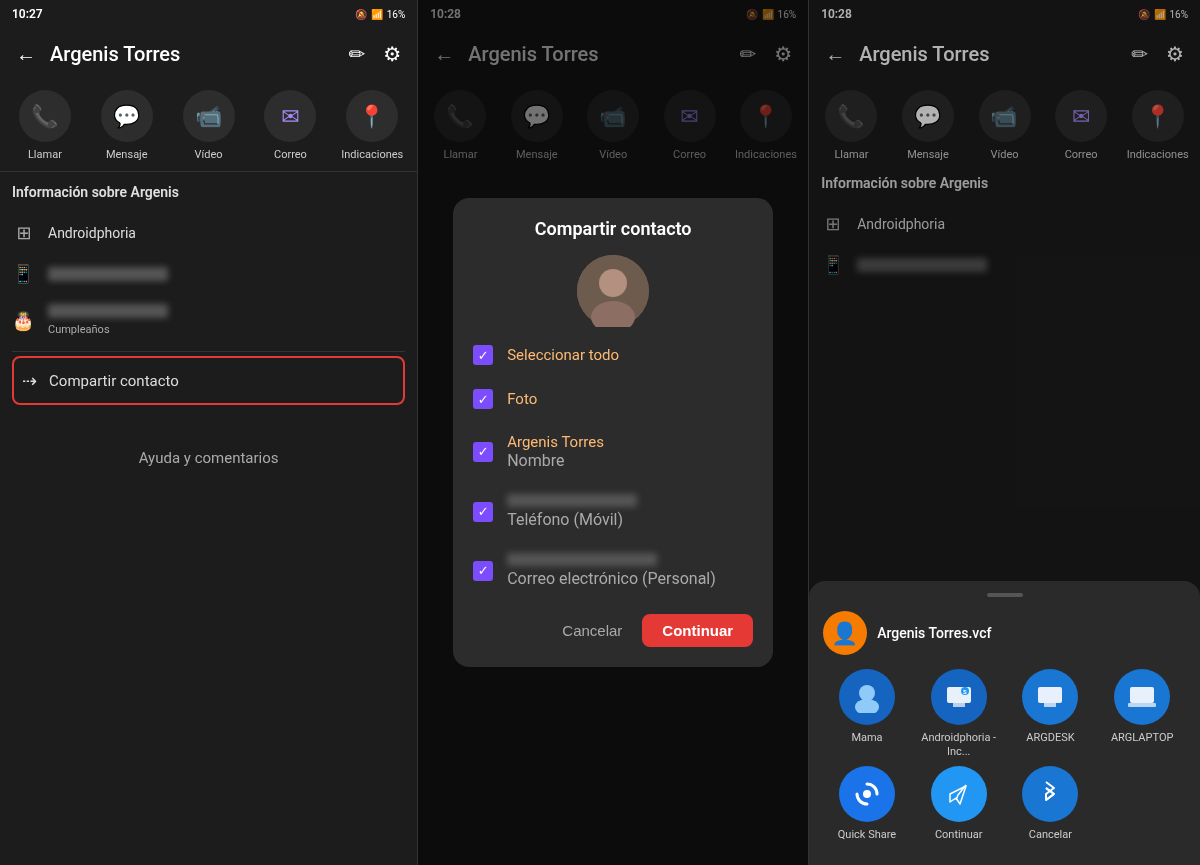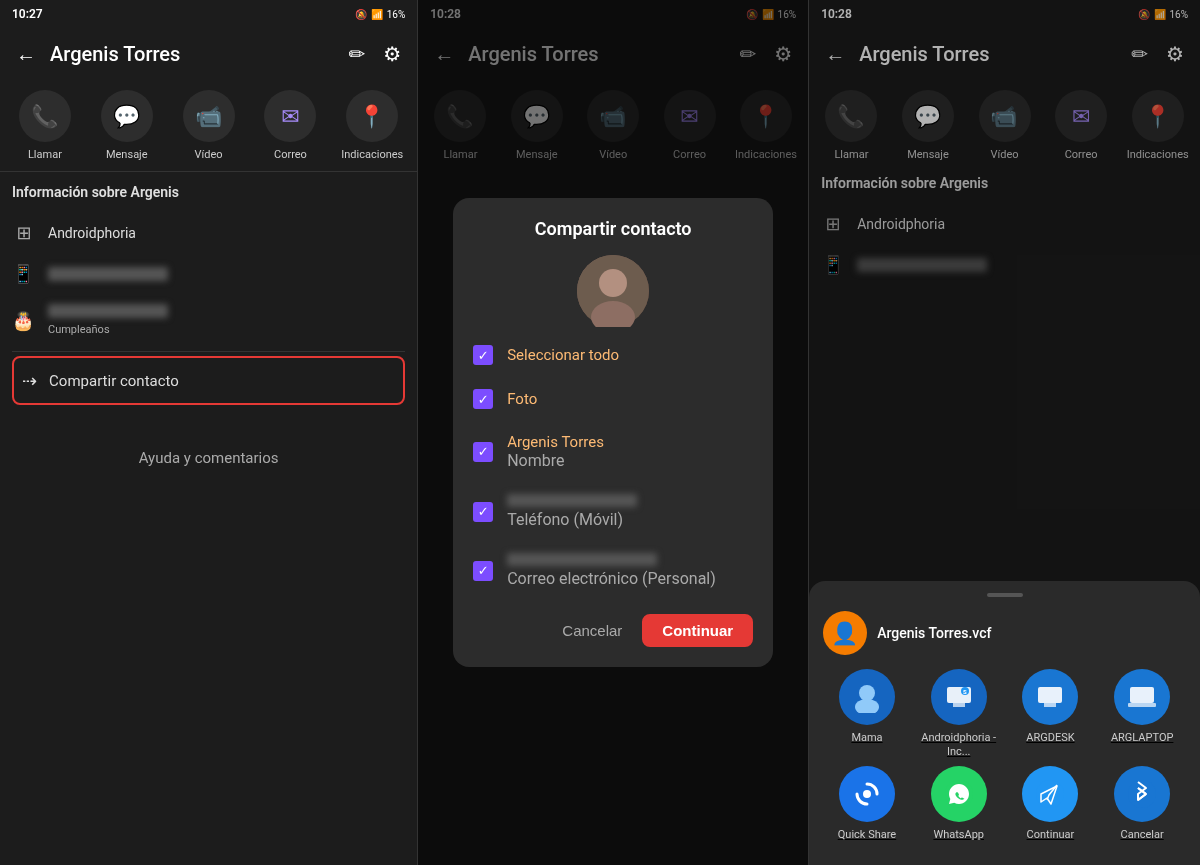--- a/index.html
+++ b/index.html
@@ -332,21 +332,20 @@
     .file-name {
       color: #ffffff;
       font-size: 14px;
       font-weight: 500;
     }
     .share-apps-row {
       display: grid;
       grid-template-columns: repeat(4, 1fr);
       gap: 8px 4px;
       margin-bottom: 8px;
-      text-decoration: underline;
     }
     .share-app-item {
       display: flex;
       flex-direction: column;
       align-items: center;
       gap: 6px;
       cursor: pointer;
     }
     .share-app-icon {
       width: 56px;
@@ -653,29 +652,20 @@
         <div class="share-app-icon app-quickshare">
           <svg width="32" height="32" viewBox="0 0 32 32">
             <path d="M16 6 A10 10 0 0 1 26 16" stroke="#fff" stroke-width="3" fill="none" stroke-linecap="round"></path>
             <path d="M16 26 A10 10 0 0 1 6 16" stroke="#fff" stroke-width="3" fill="none" stroke-linecap="round"></path>
             <circle cx="16" cy="16" r="4" fill="#fff"></circle>
           </svg>
         </div>
         <span class="share-app-label">Quick Share</span>
       </div>
       <div class="share-app-item">
-        <div class="share-app-icon app-whatsapp">
-          <svg width="32" height="32" viewBox="0 0 32 32">
-            <circle cx="16" cy="16" r="14" fill="#25d366"></circle>
-            <path d="M16 6C10.5 6 6 10.5 6 16c0 1.8.5 3.5 1.3 5L6 26l5.2-1.3C12.8 25.5 14.4 26 16 26c5.5 0 10-4.5 10-10S21.5 6 16 6zm5.5 14.5c-.2.6-1.3 1.2-1.8 1.2-.5.1-1 .1-1.5 0-2-.5-4-2-5.3-4-.7-1-.7-2.3.2-3.1.3-.3.6-.3.9-.3h.4c.3 0 .5.2.7.5l.8 1.8c.1.2 0 .4-.1.6l-.3.4c-.1.2-.2.3 0 .6.5.8 1.2 1.5 2 2 .3.2.5.1.7-.1l.3-.4c.2-.2.4-.3.6-.2l1.8.9c.3.1.5.3.5.6 0 .1 0 .3-.1.5z" fill="#fff"></path>
-          </svg>
-        </div>
-        <span class="share-app-label">WhatsApp</span>
-      </div>
-      <div class="share-app-item">
         <div class="share-app-icon app-telegram">
           <svg width="32" height="32" viewBox="0 0 32 32">
             <circle cx="16" cy="16" r="14" fill="#2196f3"></circle>
             <path d="M7 16l16-8-6 18-4-6-6 4z" fill="none" stroke="#fff" stroke-width="1.5" stroke-linejoin="round"></path>
             <path d="M13 22l2-5 8-10" fill="none" stroke="#fff" stroke-width="1.5"></path>
           </svg>
         </div>
         <span class="share-app-label">Continuar</span>
       </div>
       <div class="share-app-item">

